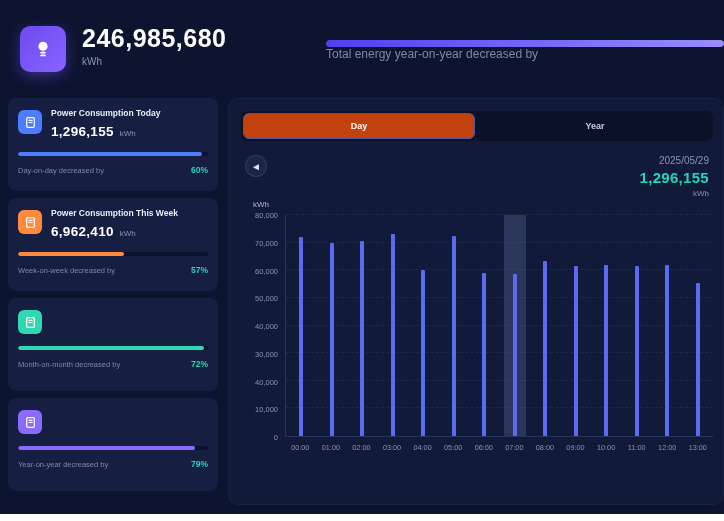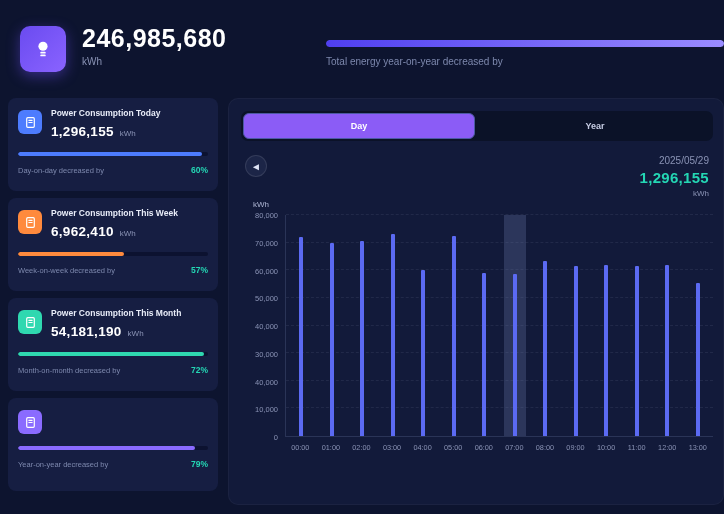--- a/index.html
+++ b/index.html
@@ -10,21 +10,21 @@
   header { height:96px; display:flex; align-items:flex-start; padding:18px 0 0 20px; }
   .bulb-card { width:46px; height:46px; border-radius:10px; margin-top:8px;
     background:linear-gradient(135deg,#6a4bf0,#8a63ff); display:flex; align-items:center; justify-content:center;
     box-shadow:0 4px 14px rgba(106,75,240,.45); }
   .total-block { margin-left:16px; width:244px; }
   .total-value { font-size:25px; font-weight:bold; letter-spacing:.5px; margin-top:6px; }
   .total-unit { font-size:10px; color:#8a93b5; margin-top:3px; }
   .header-right { flex:1; padding-top:22px; }
   .hprogress { height:7px; border-radius:4px; background:#1a2347; overflow:hidden; }
   .hfill { height:100%; width:100%; border-radius:4px; background:linear-gradient(90deg,#4f3ff0,#9a8cff); }
-  .hcaption { font-size:10px; color:#7d88ad; margin-top:9px; }
+  .hcaption { font-size:12px; color:#7d88ad; }
 
   
   .body-row { display:flex; padding:2px 0 0 8px; }
   aside { width:210px; flex:none; }
   .card { background:#161e42; border-radius:8px; padding:10px 10px 9px 10px; margin-bottom:7px; height:93px; }
   .card-top { display:flex; align-items:flex-start; }
   .cicon { width:24px; height:24px; border-radius:6px; flex:none; display:flex; align-items:center; justify-content:center; margin-top:2px; }
   .cmain { margin-left:9px; min-width:0; }
   .ctitle { font-size:8.5px; font-weight:bold; color:#e8ecf8; white-space:nowrap; }
   .cvalrow { margin-top:4px; }
@@ -35,21 +35,21 @@
   .crow { display:flex; justify-content:space-between; align-items:center; margin-top:9px; }
   .ccap { font-size:7.5px; color:#7d88ad; }
   .cpct { font-size:8.5px; font-weight:bold; color:#24d6b4; }
 
   
   main { flex:1; background:#121a3a; border:1px solid rgba(255,255,255,.04); border-radius:10px;
          margin:0 0 0 10px; padding:12px 10px 8px 12px; height:407px; }
   .tabbar { display:flex; background:#0b1228; border-radius:7px; height:30px; }
   .tab { flex:1; display:flex; align-items:center; justify-content:center; margin:2px;
          font-size:9px; font-weight:bold; color:#c7cde4; border-radius:6px; border:1px solid transparent; cursor:pointer; }
-  .tab.active { background:#8b5cf6; border:1px solid #4c59a3; color:#ffffff; }
+  .tab.active { background:#c2410c; border:1px solid #4c59a3; color:#ffffff; }
 
   .chart-head { display:flex; justify-content:space-between; align-items:flex-start; margin-top:14px; padding:0 4px; }
   .back-btn { width:22px; height:22px; border-radius:50%; background:#1c2547; border:1px solid rgba(255,255,255,.1);
               color:#dfe4f5; font-size:10px; display:flex; align-items:center; justify-content:center; cursor:pointer; }
   .sel-block { text-align:right; }
   .sel-date { font-size:10px; color:#8a93b5; }
   .sel-value { font-size:15px; font-weight:bold; color:#24d6b4; margin-top:3px; letter-spacing:.3px; }
   .sel-unit { font-size:8px; color:#8a93b5; margin-top:3px; }
 
   .axis-unit { font-size:8px; color:#aeb6d4; margin:2px 0 6px 12px; }
@@ -140,24 +140,20 @@
       </div>
 
       <div class="card">
         <div class="card-top">
           <div class="cicon" style="background: rgb(47, 216, 176);">
             <svg width="13" height="13" viewBox="0 0 24 24" fill="none" stroke="#fff" stroke-width="2.2" stroke-linecap="round">
                 <rect x="5" y="3" width="14" height="18" rx="2"></rect>
                 <path d="M9 8h6M9 12h6"></path>
               </svg>
           </div>
-          <div class="cmain">
-            <div class="ctitle">Power Consumption This Month</div>
-            <div class="cvalrow"><span class="cval">54,181,190</span><span class="cunit">kWh</span></div>
-          </div>
         </div>
         <div class="cbar">
             <div class="cfill" style="width: 98%; background: rgb(47, 216, 176);"></div>
           </div>
         <div class="crow">
           <span class="ccap">Month-on-month decreased by</span>
           <span class="cpct">72%</span>
         </div>
       </div>
 

